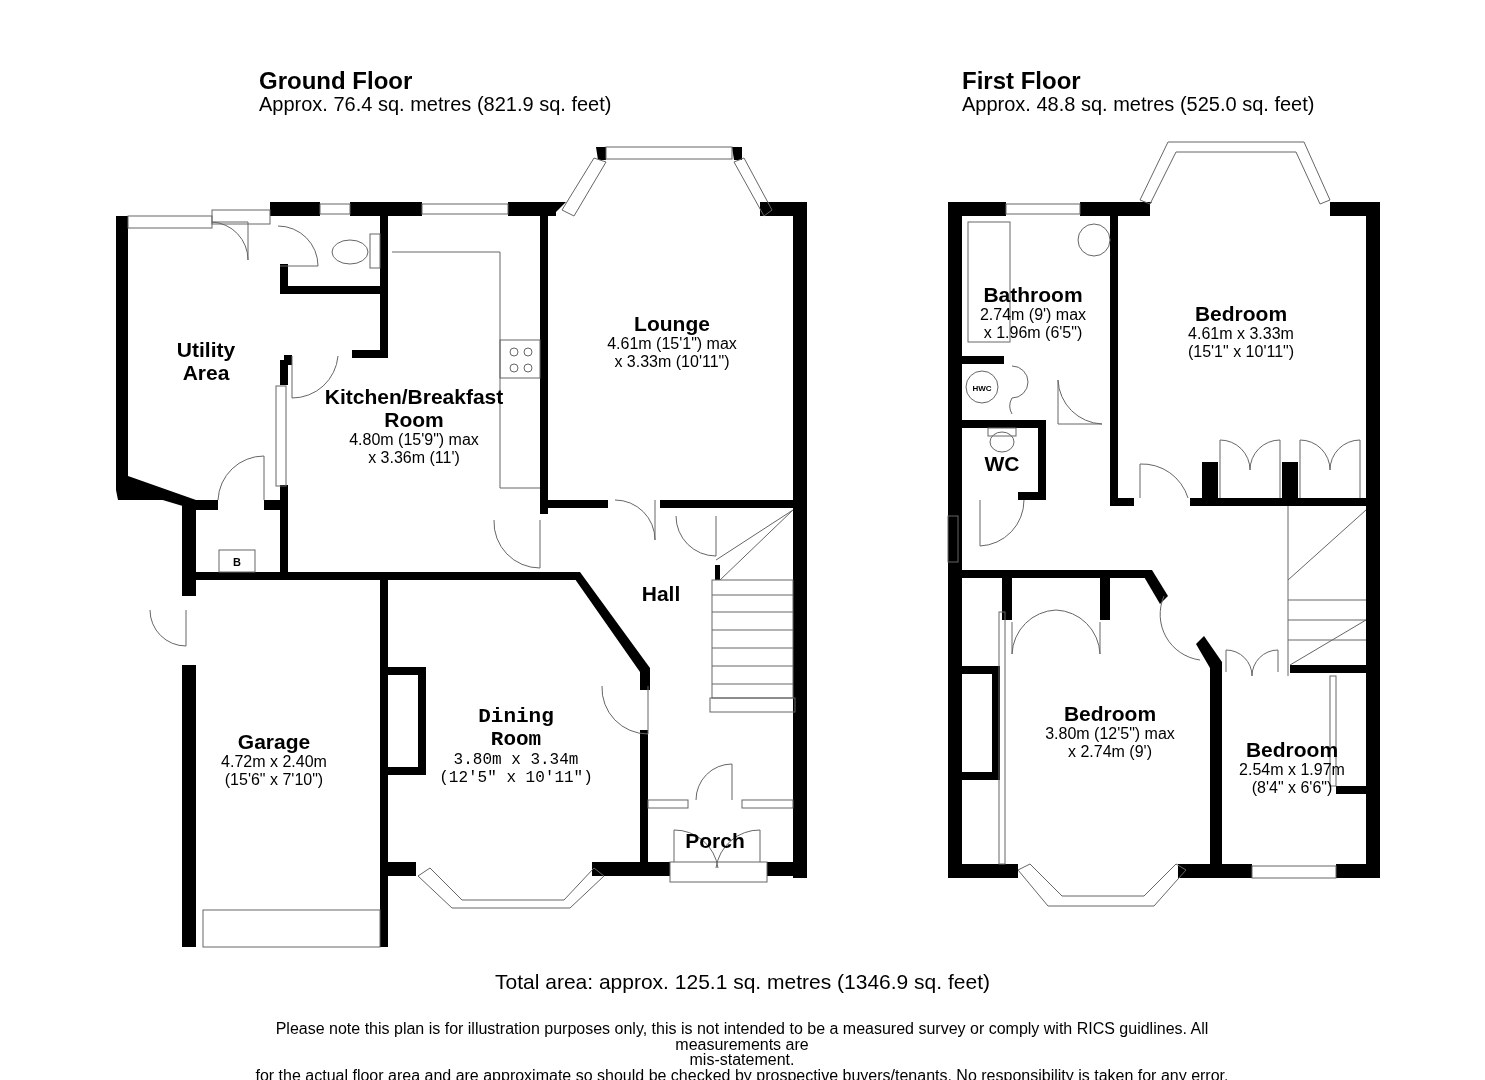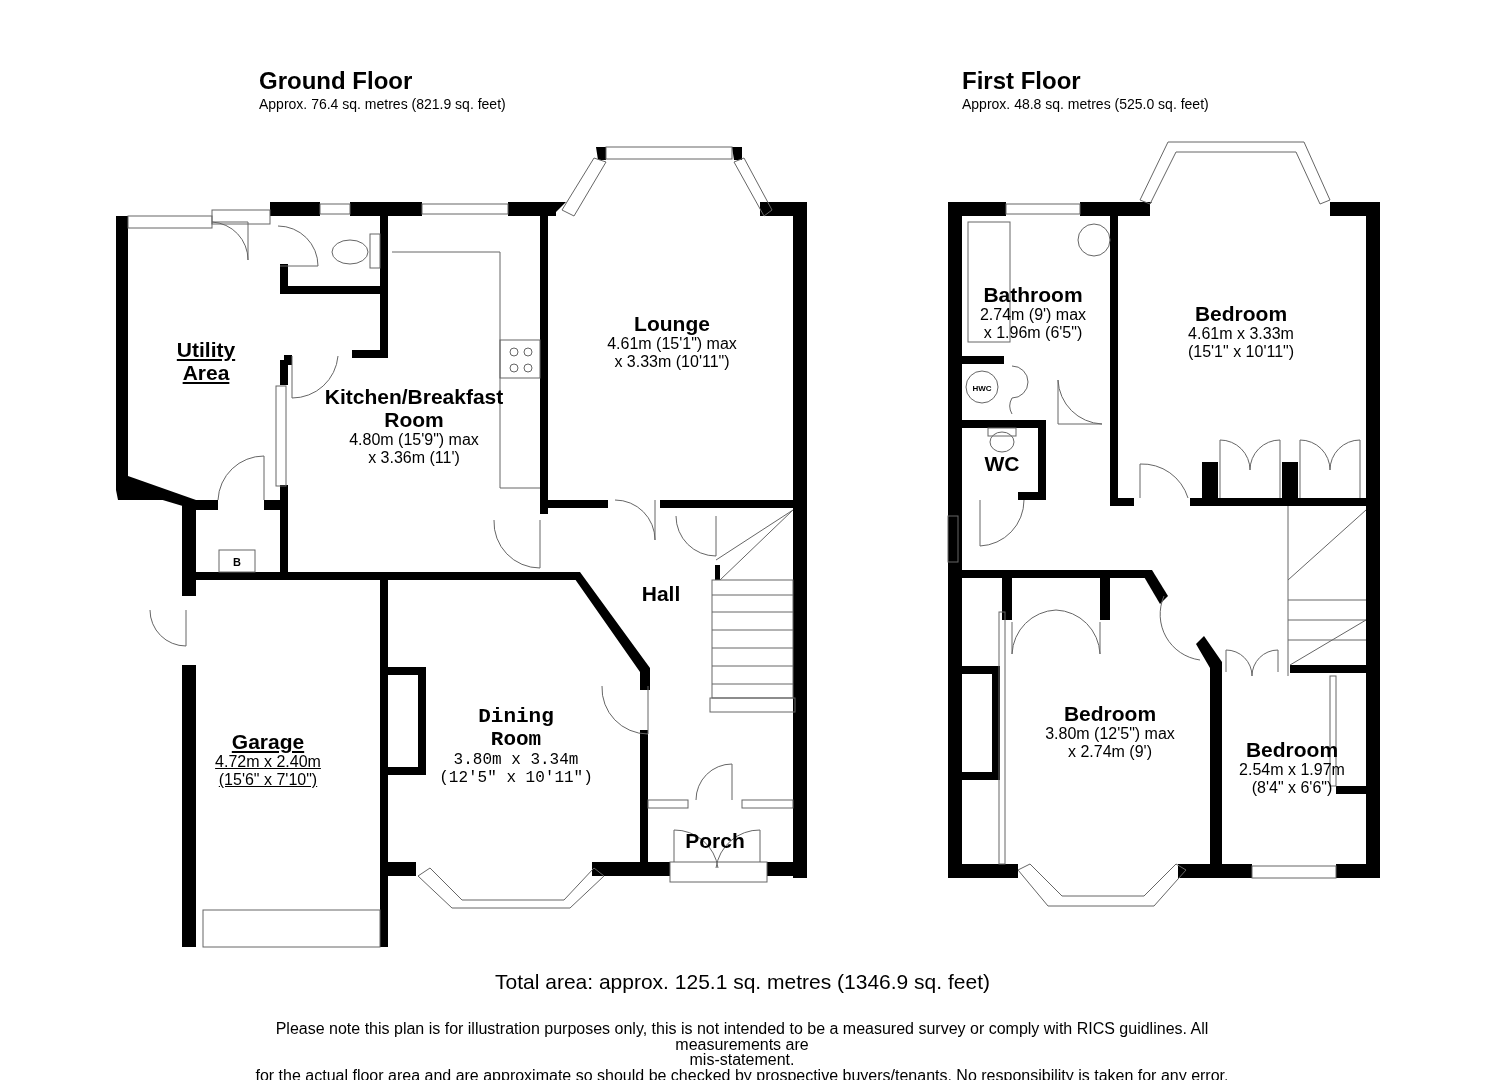--- a/index.html
+++ b/index.html
@@ -1,19 +1,19 @@
 <!DOCTYPE html>
 <html><head>
 <meta charset="utf-8">
 <style>
   html,body{margin:0;padding:0;background:#fff;}
   body{width:1485px;height:1080px;position:relative;overflow:hidden;font-family:"Liberation Sans",sans-serif;color:#000;}
   .floor-title{position:absolute;width:400px;}
   .floor-title .t{font-weight:bold;font-size:24px;line-height:28px;}
-  .floor-title .s{font-size:14px;line-height:18px;}
+  .floor-title .s{font-size:20px;line-height:18px;}
   svg{position:absolute;left:0;top:0;}
   .room-label{position:absolute;text-align:center;transform:translateX(-50%);white-space:nowrap;}
   .room-label .n{font-weight:bold;font-size:21px;line-height:23px;}
   .room-label .d{font-size:16px;line-height:18px;text-align:center;}
   .footer{position:absolute;left:0;width:1485px;text-align:center;}
   .total{top:970px;font-size:21px;}
   .note{top:1021px;font-size:16px;line-height:15.5px;width:1000px;left:242px;}
 </style>
 </head>
 <body>
@@ -189,39 +189,39 @@
     <rect x="1252" y="866" width="84" height="12"></rect>
     <line x1="1288" y1="506" x2="1288" y2="676"></line>
     <line x1="1288" y1="600" x2="1366" y2="600"></line>
       <line x1="1288" y1="620" x2="1366" y2="620"></line>
     <line x1="1288" y1="640" x2="1366" y2="640"></line>
     <line x1="1288" y1="580" x2="1366" y2="510"></line>
       <line x1="1290" y1="665" x2="1366" y2="620"></line>
   </g>
 </svg>
 
-<div class="room-label" style="left:206px;top:338px;text-decoration:underline;">
+<div class="room-label" style="left:206px;top:338px;">
   <div class="n">Utility</div>
   <div class="n">Area</div>
 </div>
 <div class="room-label" style="left:414px;top:385px;">
   <div class="n">Kitchen/Breakfast</div>
   <div class="n">Room</div>
   <div class="d">4.80m (15'9") max</div>
   <div class="d">x 3.36m (11')</div>
 </div>
 <div class="room-label" style="left:672px;top:312px;">
   <div class="n">Lounge</div>
   <div class="d">4.61m (15'1") max</div>
   <div class="d">x 3.33m (10'11")</div>
 </div>
 <div class="room-label" style="left:661px;top:582px;">
   <div class="n">Hall</div>
 </div>
-<div class="room-label" style="left:268px;top:730px;text-decoration:underline;">
+<div class="room-label" style="left:274px;top:730px;">
   <div class="n">Garage</div>
   <div class="d">4.72m x 2.40m</div>
   <div class="d">(15'6" x 7'10")</div>
 </div>
 <div class="room-label" style="left:516px;top:705px;font-family:Liberation Mono, monospace;">
   <div class="n">Dining</div>
   <div class="n">Room</div>
   <div class="d">3.80m x 3.34m</div>
   <div class="d">(12'5" x 10'11")</div>
 </div>

